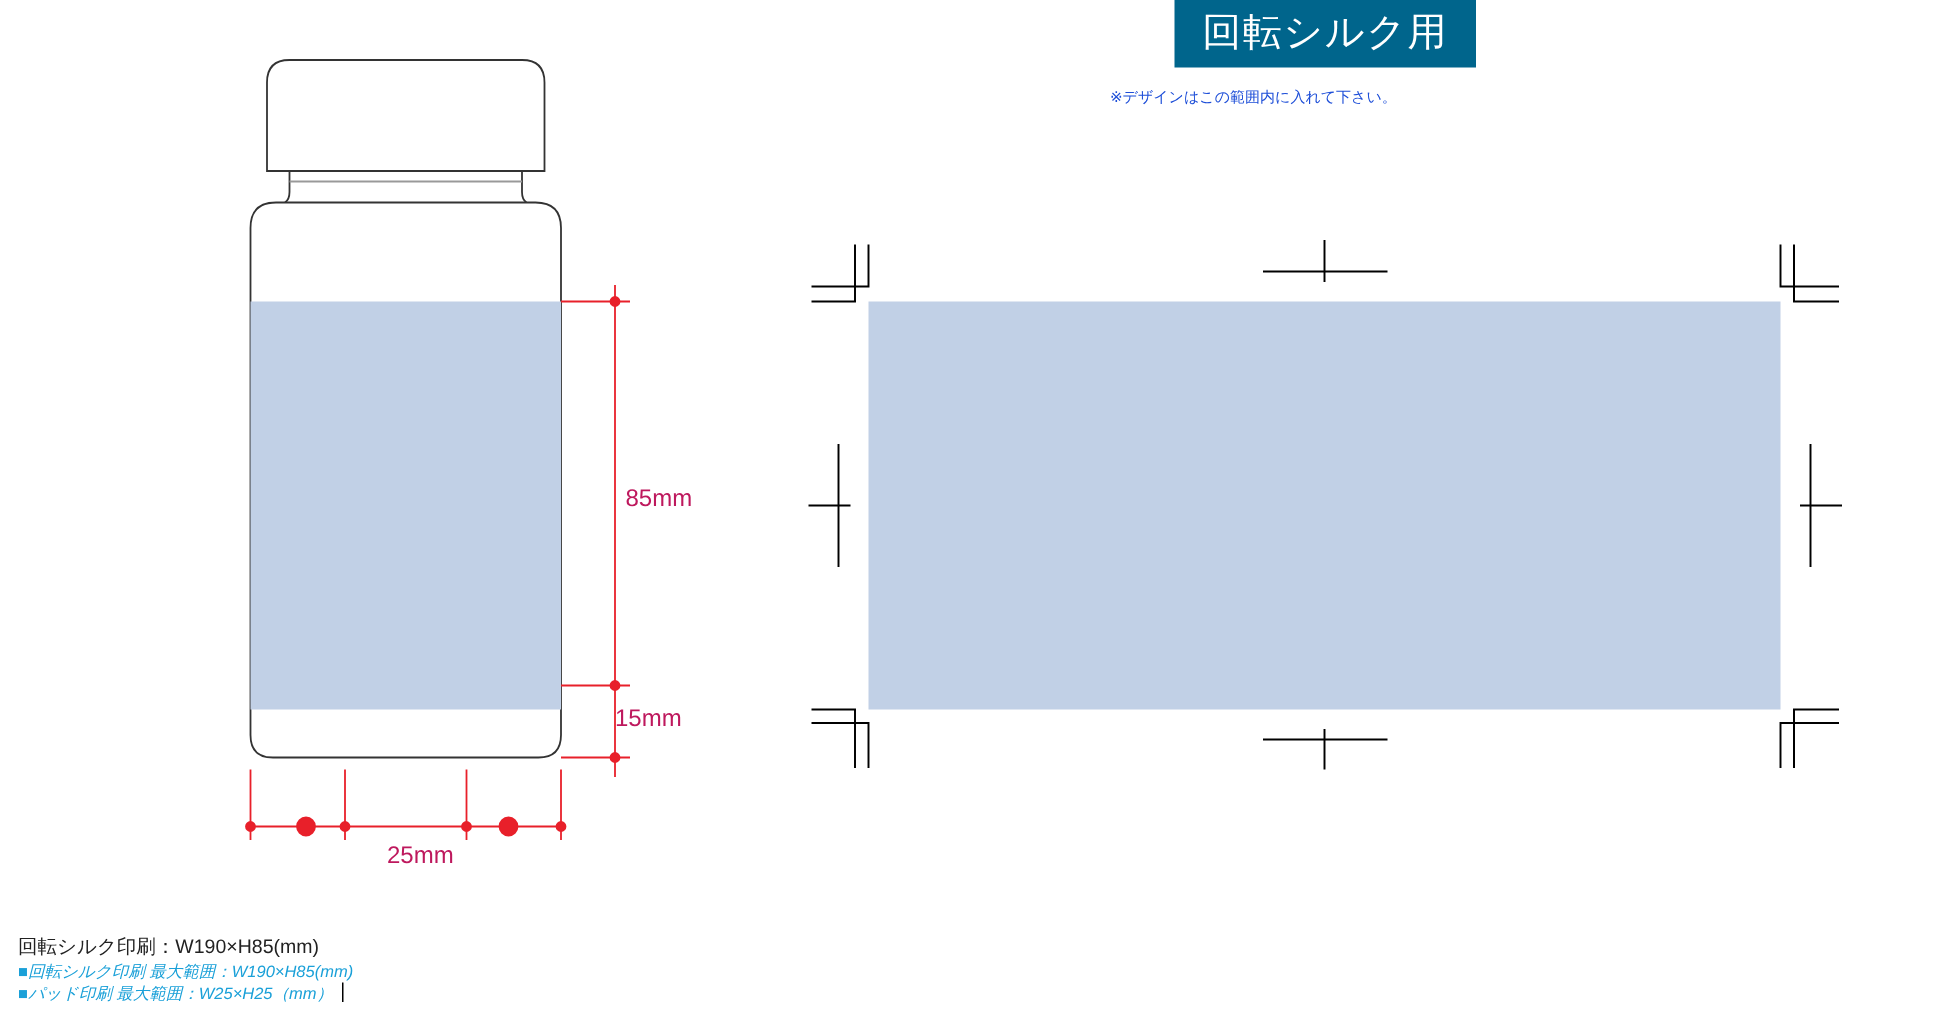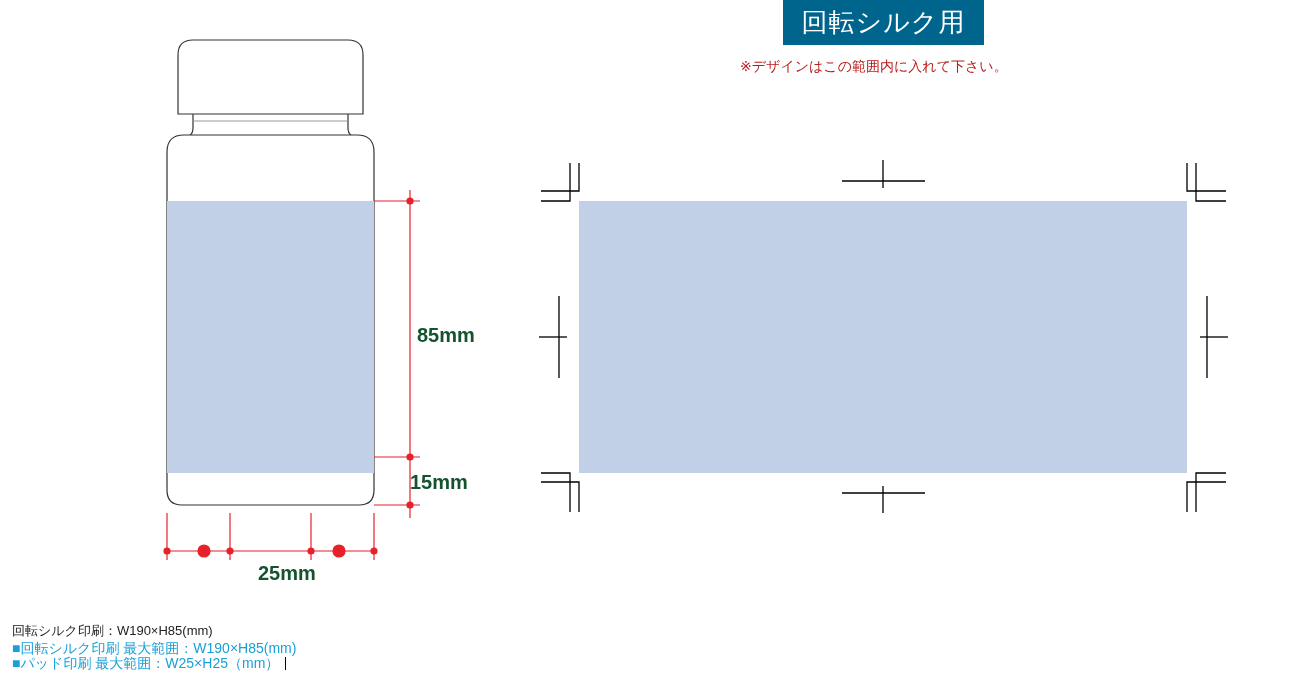--- a/index.html
+++ b/index.html
@@ -2,28 +2,28 @@
 <html><head>
 <meta charset="utf-8">
 <style>
   html, body { margin: 0; padding: 0; background: #ffffff; }
   body { width: 1299px; height: 680px; position: relative; overflow: hidden;
          font-family: "DejaVu Sans", "Liberation Sans", sans-serif; }
   #diagram { position: absolute; left: 0; top: 0; }
   .title-badge { position: absolute; left: 783px; top: 0px; width: 201px; height: 45px;
                  background: #00658c; color: #ffffff; font-size: 26px; line-height: 45px;
                  text-align: center; letter-spacing: 1px; }
-  .note { position: absolute; left: 740px; top: 58px; font-size: 14px; color: #b91c1c;
+  .note { position: absolute; left: 740px; top: 58px; font-size: 10px; color: #1d4ed8;
           white-space: nowrap; }
-  .dim-label { position: absolute; color: #14532d; font-size: 20px; white-space: nowrap;
-               font-family: "Liberation Sans", sans-serif; font-weight: bold; }
+  .dim-label { position: absolute; color: #be185d; font-size: 16px; white-space: nowrap;
+               font-family: "Liberation Sans", sans-serif; }
   .footer-line { position: absolute; left: 12px; white-space: nowrap;
                  font-family: "Liberation Sans", sans-serif; }
   .footer-main { top: 622px; font-size: 13px; color: #222222; }
-  .footer-sub { font-size: 14px; color: #1aa0d8; }
+  .footer-sub { font-size: 11px; color: #1aa0d8; font-style: italic; }
   .footer-sub1 { top: 640px; }
   .footer-sub2 { top: 655px; }
   .cursor { display: inline-block; width: 1px; height: 13px; background: #000; margin-left: 6px;
             vertical-align: -2px; }
 </style>
 </head>
 <body>
 
 <svg id="diagram" width="1299" height="680" viewBox="0 0 1299 680">
 

